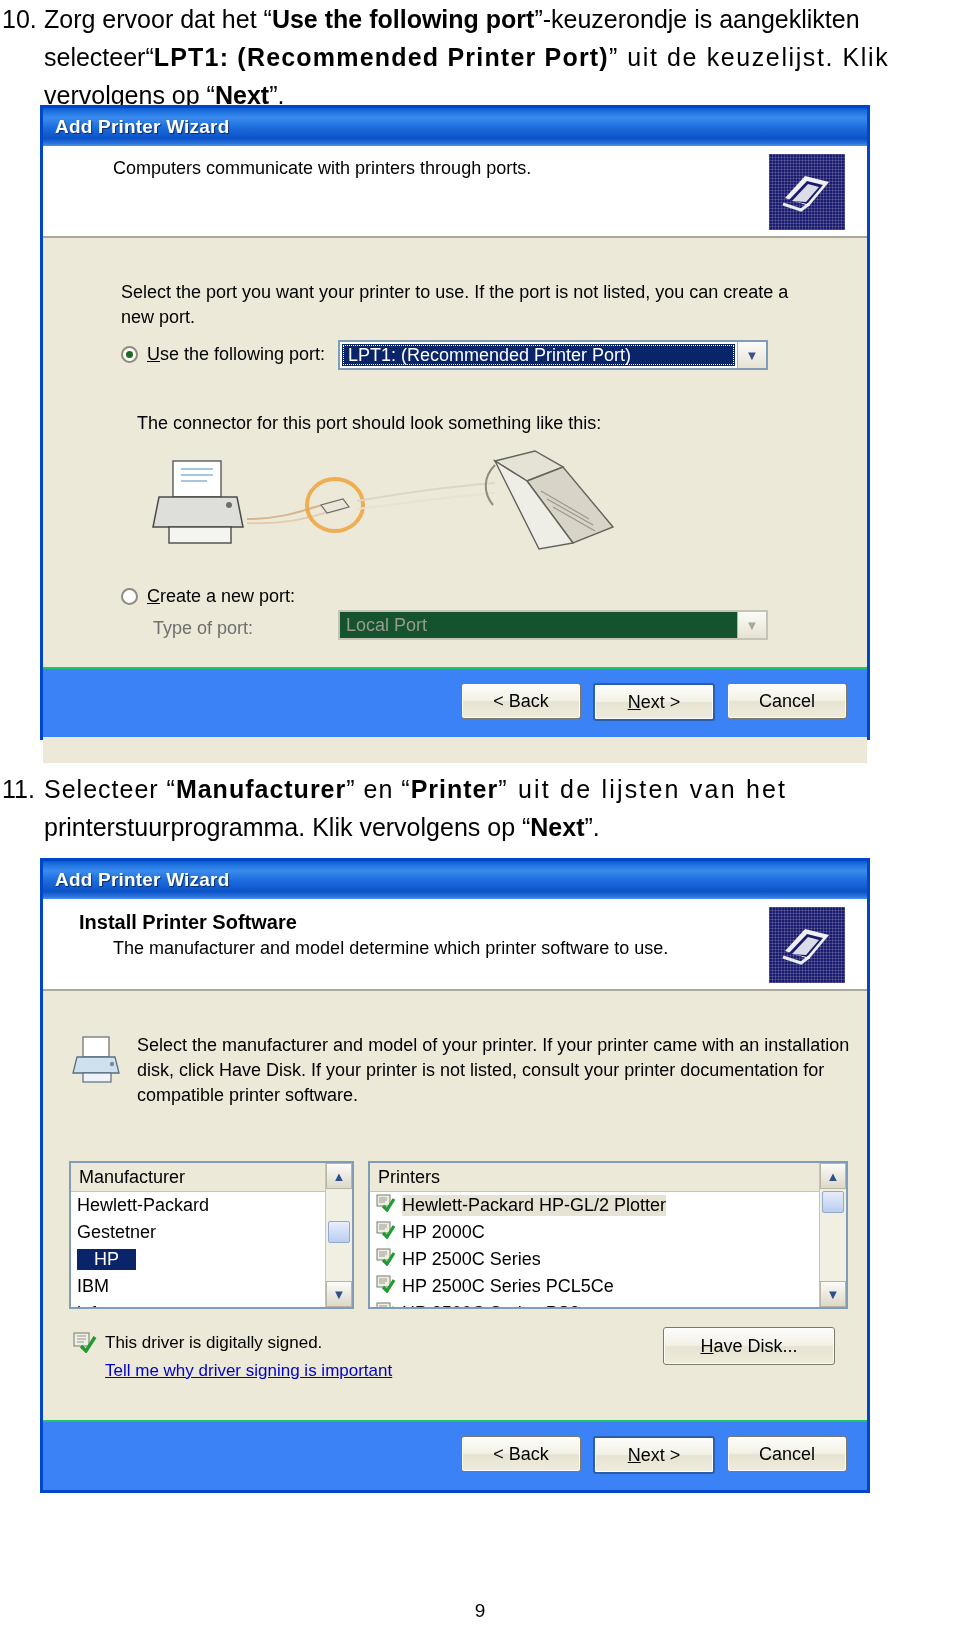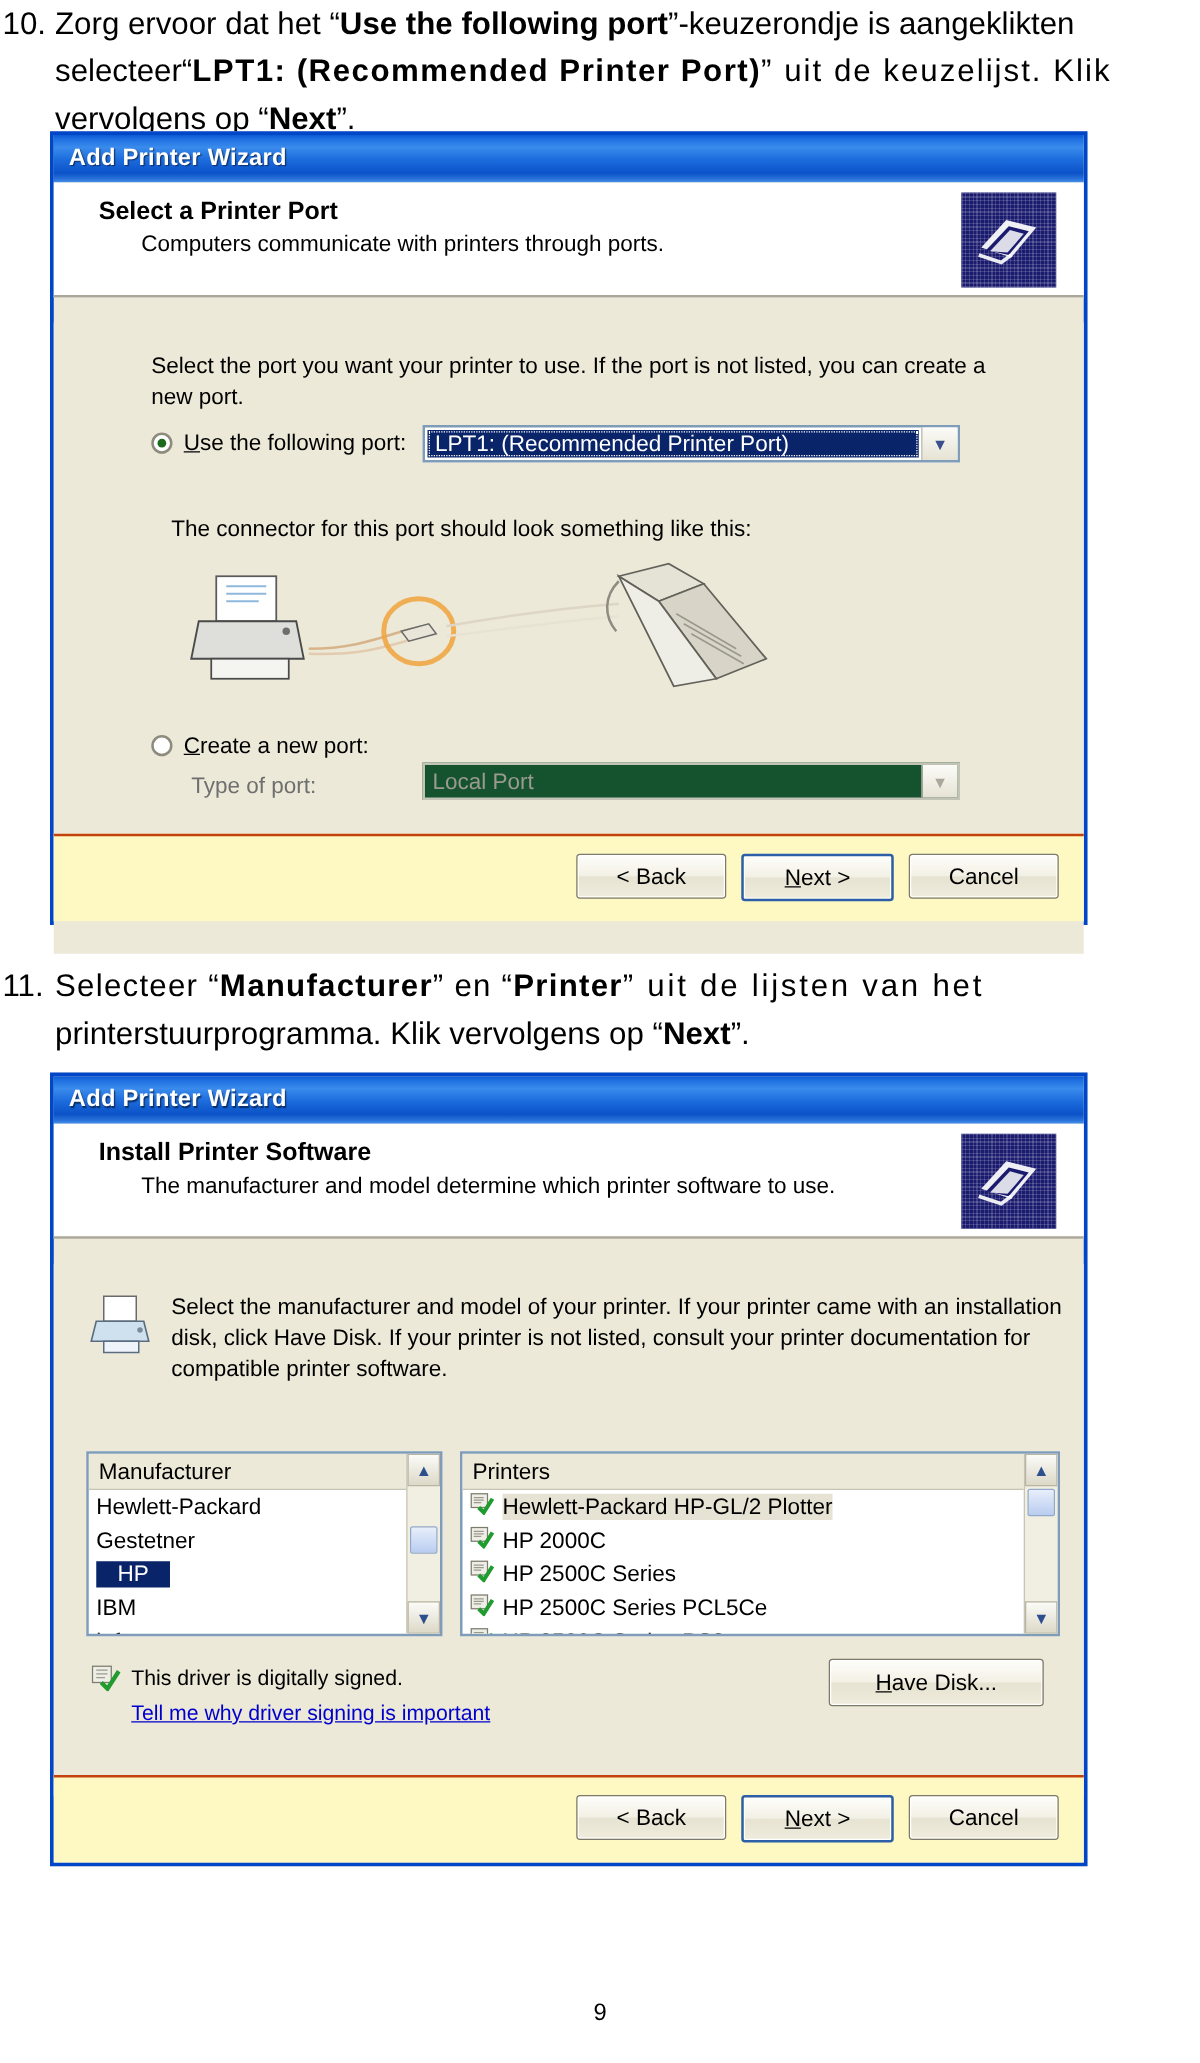--- a/index.html
+++ b/index.html
@@ -112,22 +112,22 @@
   .wz-body {
     position: relative;
     background: #ece9d8;
     box-sizing: border-box;
     margin-top: 20px;
   }
   .wz-foot {
     position: absolute;
     left: 0; right: 0; bottom: 0;
     height: 70px;
-    border-top: 2px solid #c2410c;
-    background: #fef9c3;
+    border-top: 2px solid #22c55e;
+    background: #3b82f6;
     box-sizing: border-box;
   }
   .btn-row {
     position: absolute;
     right: 20px;
     top: 14px;
     display: flex;
     gap: 12px;
   }
   .xp-btn {
@@ -312,21 +312,20 @@
   </div>
 </div>
 
 <div class="wizard" style="left:40px; top:105px; width:830px; height:635px;">
 
   <div class="wz-title">
     <span>Add Printer Wizard</span>
   </div>
 
   <div class="wz-head">
-    <div class="h-title">Select a Printer Port</div>
     <div class="h-sub">Computers communicate with printers through ports.</div>
     <div class="wz-head-icon">
       <div class="dots"></div>
       <svg width="56" height="56" viewBox="0 0 56 56" aria-hidden="true">
         <path d="M6 34 L26 12 L50 18 L30 42 Z" fill="#ffffff" opacity="0.92"></path>
         <path d="M10 36 L28 17 L44 21 L28 40 Z" fill="#1a1a6e"></path>
         <path d="M13 37 L29 20 L40 23 L27 38 Z" fill="#ffffff" opacity="0.85"></path>
         <path d="M4 40 L22 46 L30 40" fill="none" stroke="#ffffff" stroke-width="3" opacity="0.9"></path>
       </svg>
     </div>

